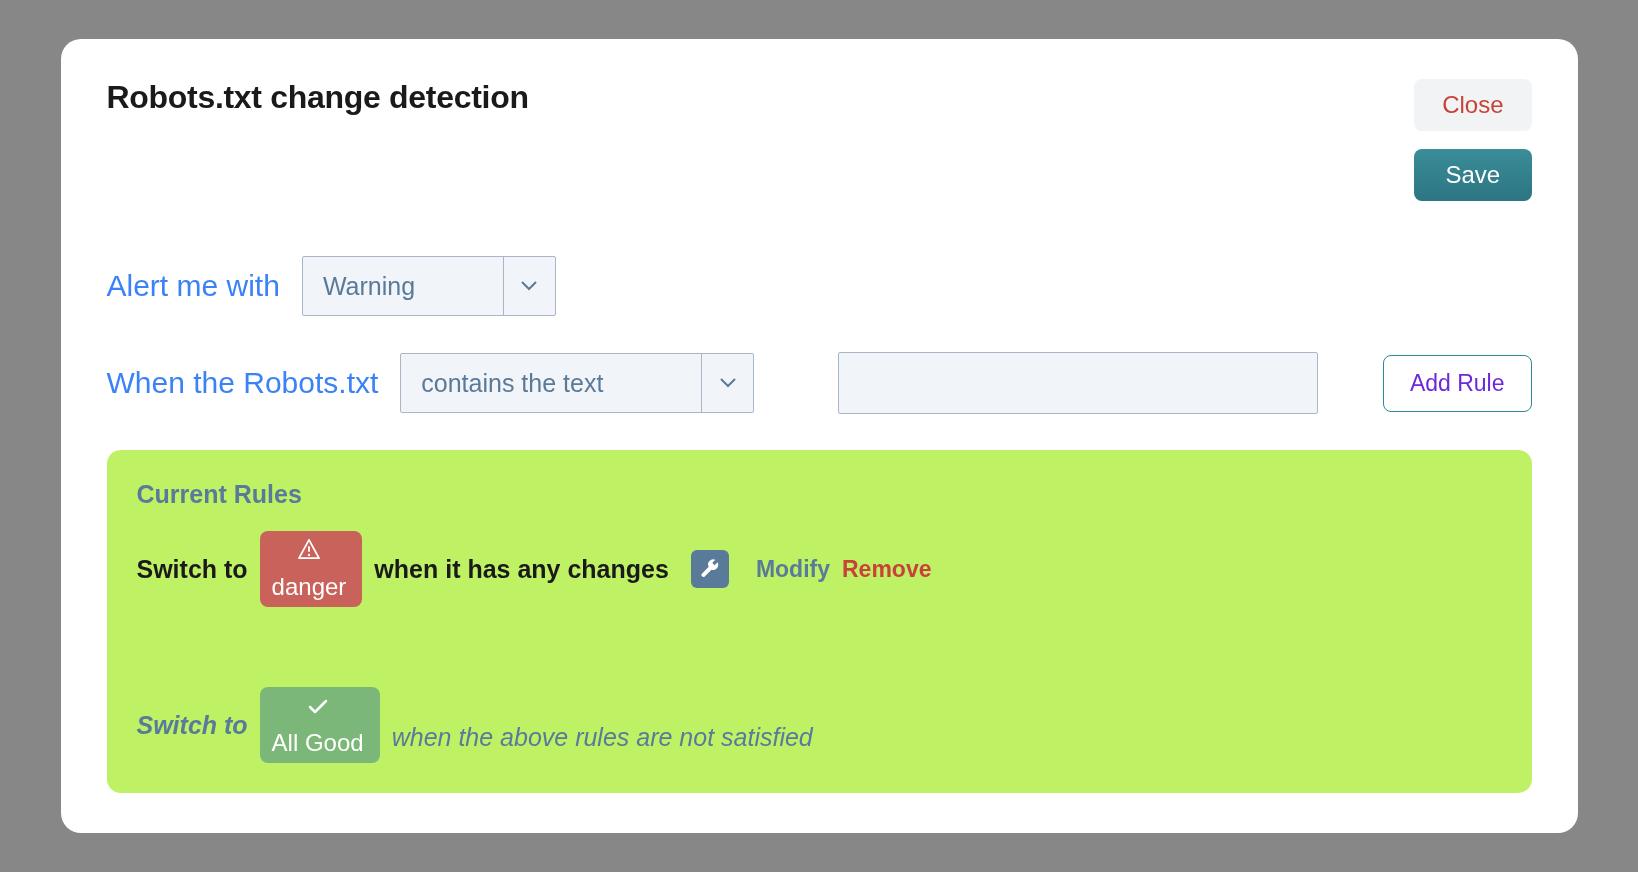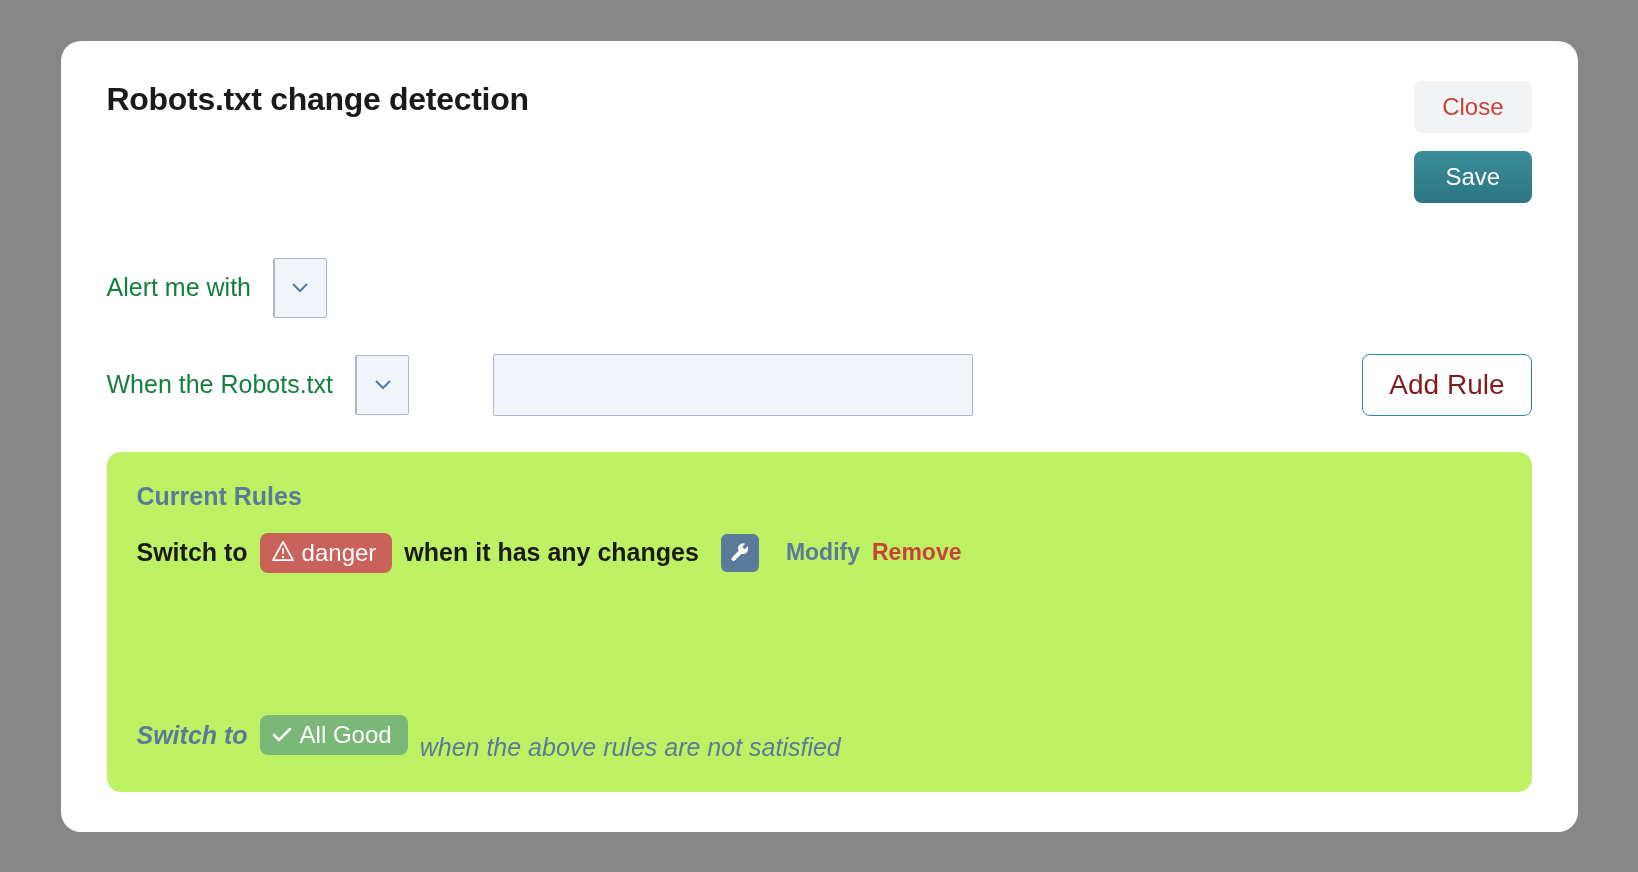--- a/index.html
+++ b/index.html
@@ -54,22 +54,22 @@
     background: linear-gradient(to bottom, #3a8d99, #2d7582);
     color: #fff;
   }
   .form-row {
     display: flex;
     align-items: center;
     gap: 22px;
     margin-bottom: 36px;
   }
   .form-label {
-    font-size: 25px;
-    color: #15803d;
+    font-size: 30px;
+    color: #3b82f6;
     font-weight: 400;
   }
   .select-wrap {
     position: relative;
     display: inline-flex;
     align-items: center;
     background: #f1f4f8;
     border: 1px solid #a8b6c8;
     height: 60px;
     border-radius: 2px;
@@ -101,22 +101,22 @@
     border: 1px solid #a8b6c8;
     border-radius: 2px;
     font-size: 24px;
     padding: 0 16px;
     font-family: inherit;
     color: #333;
   }
   .btn-outline-teal {
     background: #fff;
     border: 1.5px solid #2d8a93;
-    color: #7f1d1d;
-    font-size: 28px;
+    color: #6d28d9;
+    font-size: 23px;
     font-weight: 500;
     padding: 14px 26px;
     border-radius: 8px;
     cursor: pointer;
     font-family: inherit;
     white-space: nowrap;
   }
   .rules-panel {
     background: #bef264;
     border-radius: 14px;
@@ -145,20 +145,21 @@
   }
   .badge {
     display: inline-flex;
     align-items: center;
     gap: 8px;
     padding: 6px 16px 6px 12px;
     border-radius: 8px;
     font-size: 24px;
     font-weight: 500;
     color: #fff;
+    flex-direction: column;
   }
   .badge-danger { background: #c9625a; }
   .badge-good { background: #7cb77a; }
   .icon-btn {
     width: 38px;
     height: 38px;
     background: #5a7a9a;
     border-radius: 6px;
     display: inline-flex;
     align-items: center;
@@ -208,31 +209,33 @@
     <h1 class="modal-title">Robots.txt change detection</h1>
     <div class="header-buttons">
       <button class="btn btn-close">Close</button>
       <button class="btn btn-save">Save</button>
     </div>
   </div>
 
   <div class="form-row">
     <span class="form-label">Alert me with</span>
     <div class="select-wrap sel-warning">
+      <span class="select-value">Warning</span>
       <span class="select-arrow-box">
         <svg viewBox="0 0 16 10">
             <path d="M1 1 L8 8 L15 1" fill="none" stroke="#5a7a9a" stroke-width="2"></path>
           </svg>
       </span>
     </div>
   </div>
 
   <div class="form-row">
     <span class="form-label">When the Robots.txt</span>
     <div class="select-wrap sel-condition">
+      <span class="select-value">contains the text</span>
       <span class="select-arrow-box">
         <svg viewBox="0 0 16 10">
             <path d="M1 1 L8 8 L15 1" fill="none" stroke="#5a7a9a" stroke-width="2"></path>
           </svg>
       </span>
     </div>
     <div style="width:40px"></div>
     <input class="text-input" type="text" placeholder="" style="">
     <div style="flex:1"></div>
     <button class="btn-outline-teal">Add Rule</button>

